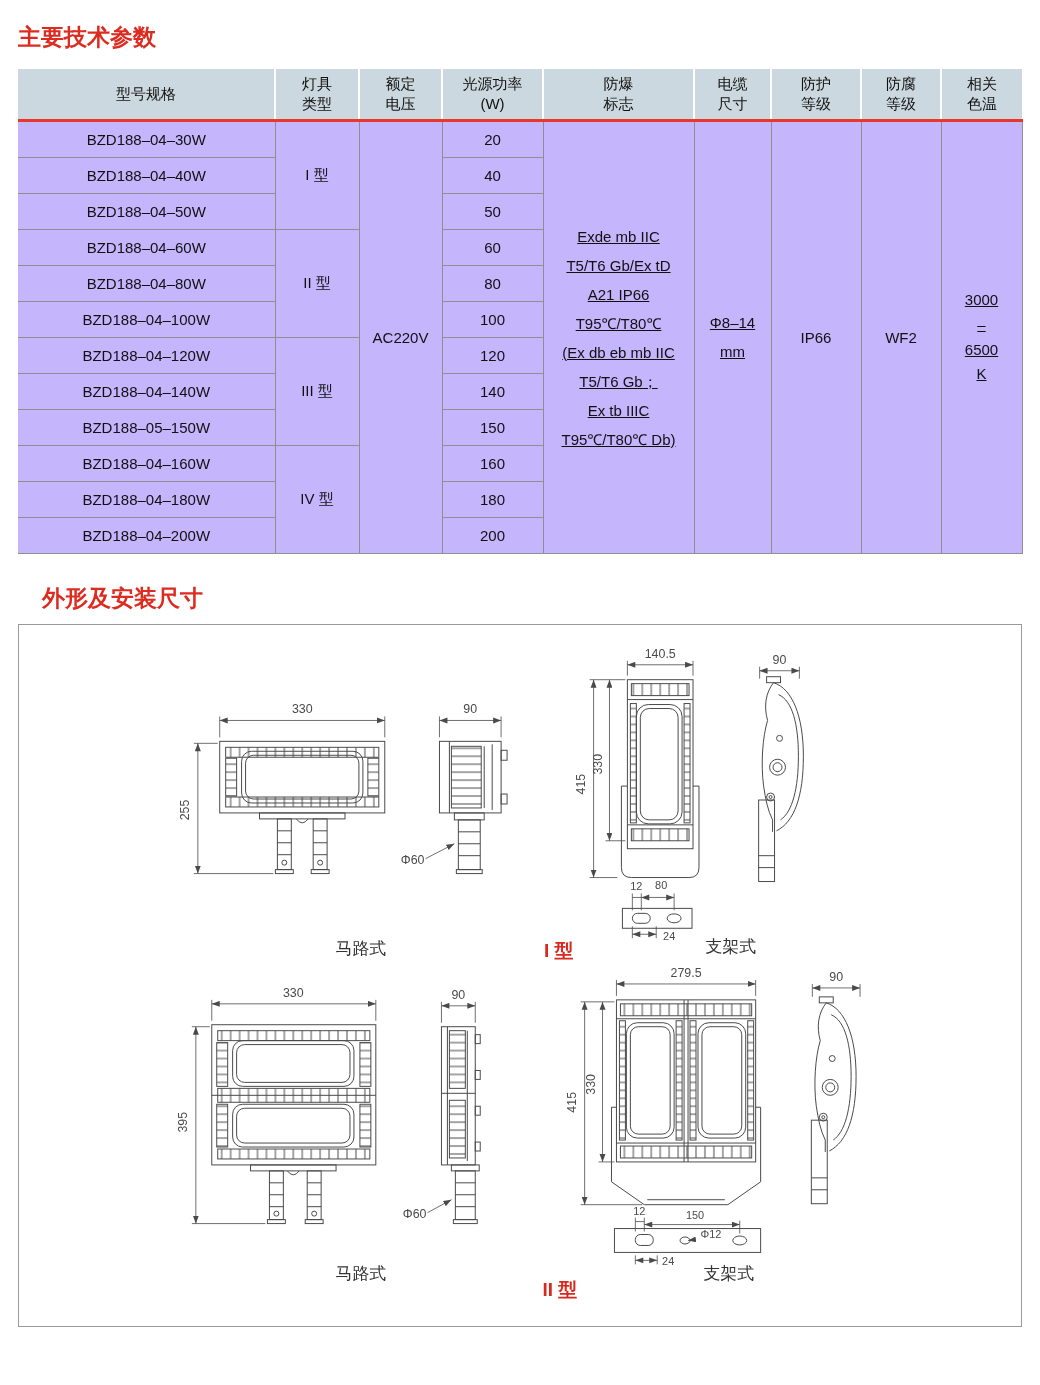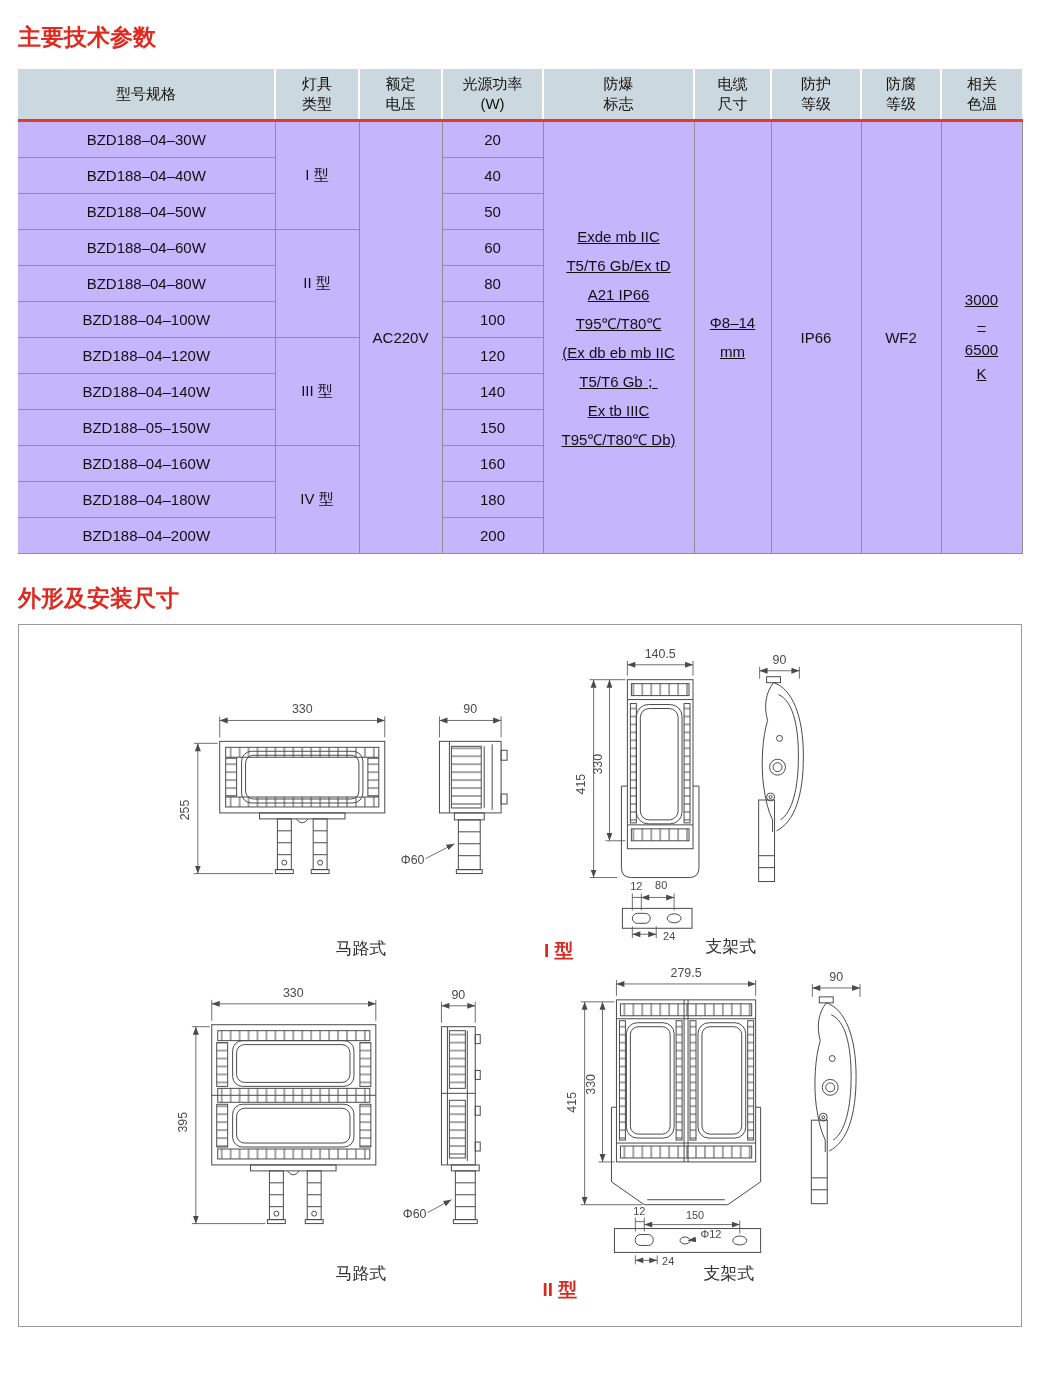--- a/index.html
+++ b/index.html
@@ -1,21 +1,21 @@
 <!DOCTYPE html>
 <html><head>
 <meta charset="utf-8">
 <style>
   html,body { margin:0; padding:0; background:#fff; }
   body { width:1040px; height:1385px; font-family:"Liberation Sans", sans-serif; }
   .page { padding:0 18px; box-sizing:border-box; }
 
   .section-title { color:#dd2b20; font-size:23px; font-weight:bold; line-height:28px; }
   .st1 { padding-top:23px; margin-bottom:18px; }
-  .st2 { margin-top:30px; margin-bottom:12px; }
+  .st2 { margin-top:30px; margin-bottom:12px;margin-left:24px; }
 
   table.spec { width:1004px; border-collapse:collapse; table-layout:fixed; }
   table.spec th {
     height:50px; background:#ccd8df; font-size:15px; font-weight:normal; color:#111;
     border-left:2px solid #fff; border-bottom:3px solid #e8372b;
     white-space:pre-line; line-height:1.35; padding:0; text-align:center; vertical-align:middle;
   }
   table.spec th:first-child { border-left:none;margin-top:36px; }
   table.spec td {
     height:35px; border:1px solid #8f8f8f; font-size:15px; color:#111;

